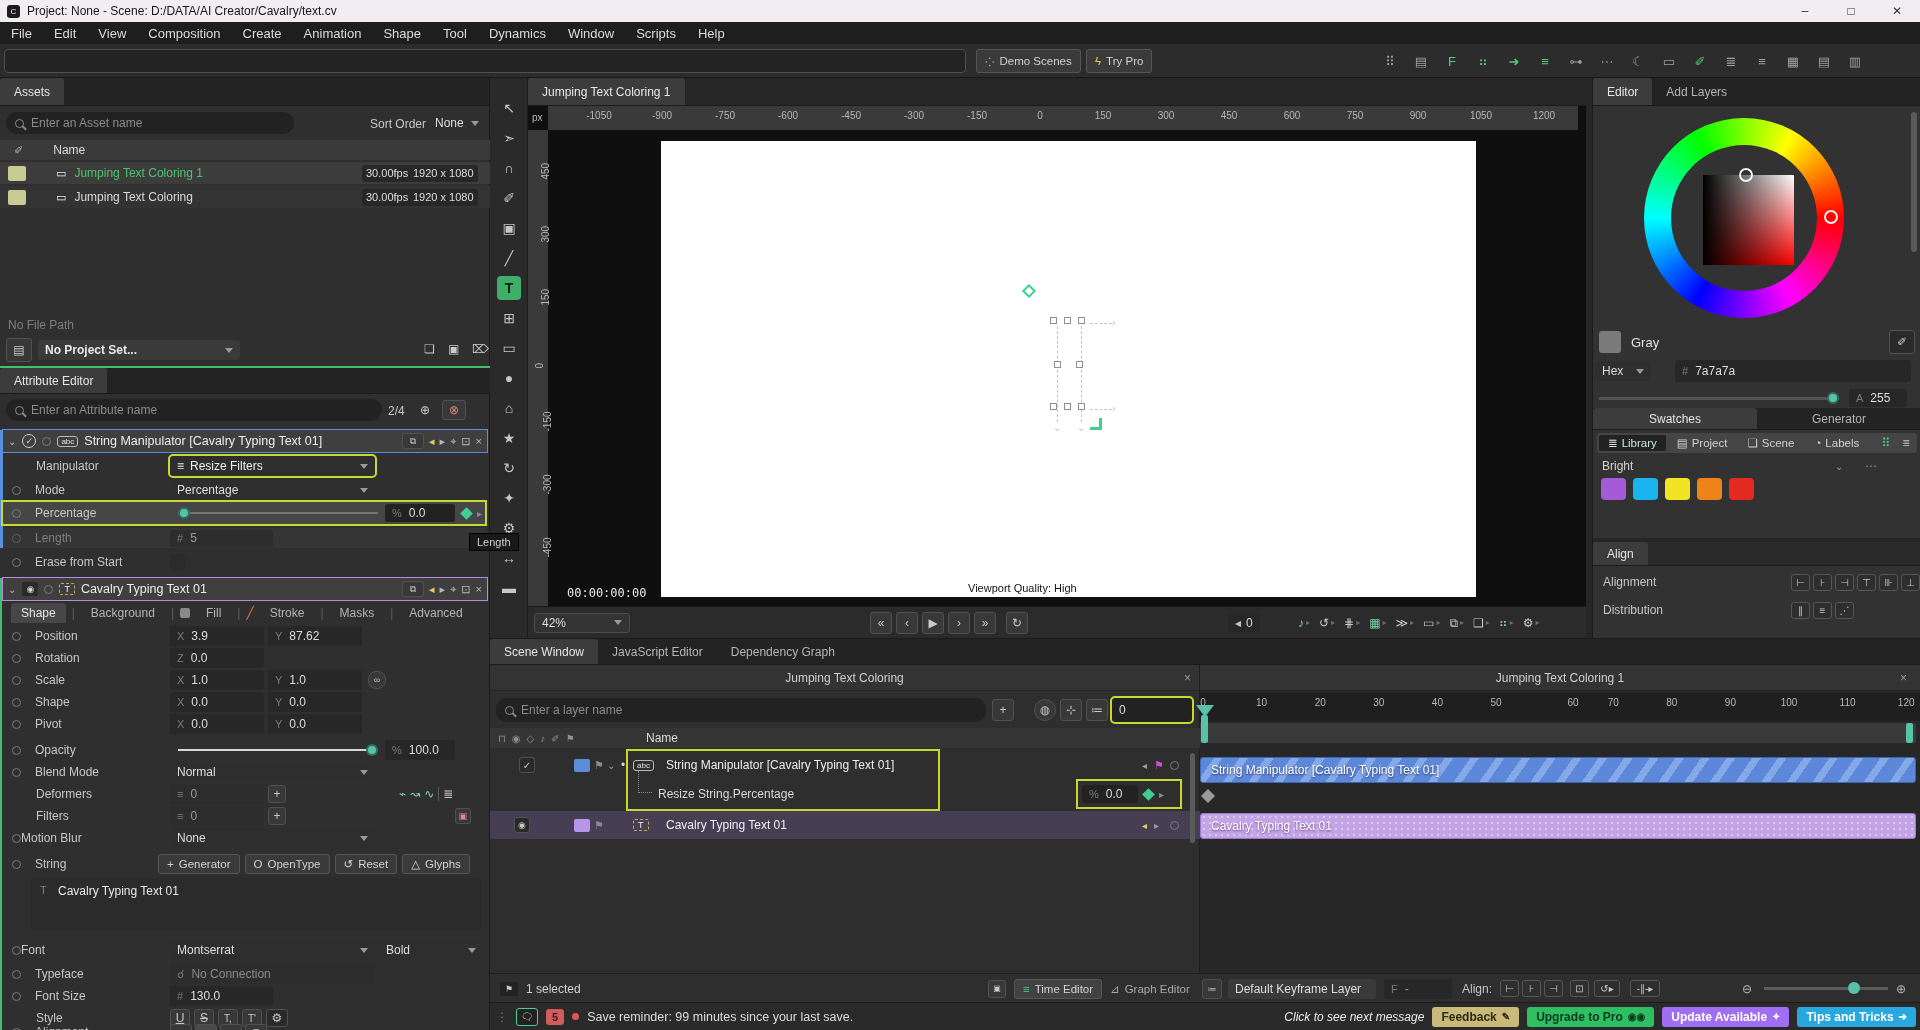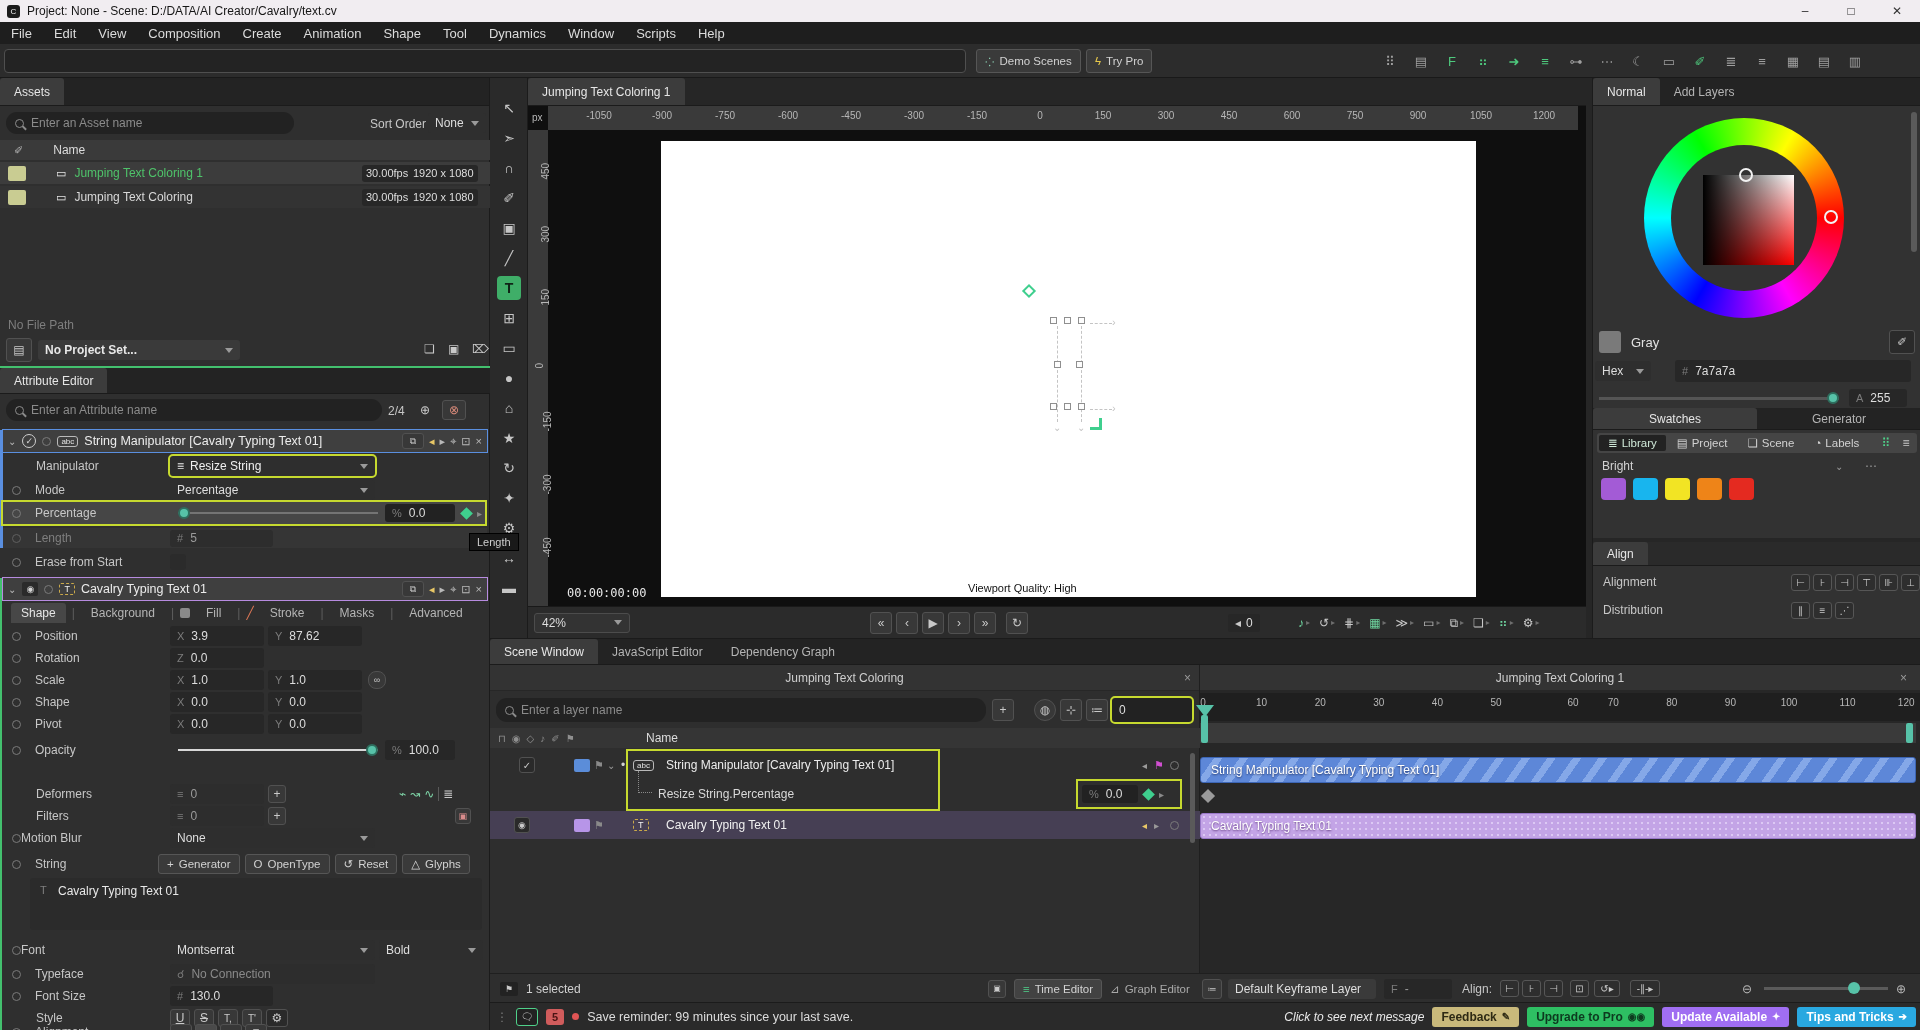--- a/index.html
+++ b/index.html
@@ -176,21 +176,21 @@
         <span>▸</span>
         <span>⌖</span>
         <span>⊡</span>
         <span>×</span>
       </span>
     </div>
     <div class="abs flex" style="left:3px;top:378px;width:484px;height:20px">
       <span class="lbl" style="margin-left:33px">Manipulator</span>
       <div class="dd hl" style="position:absolute;left:167px;width:205px;background:#2e2e2e">
         <span style="margin-right:6px;color:#e8e8e8">≡</span>
-        <span style="color:#efefef">Resize String</span>
+        <span style="color:#efefef">Resize Filters</span>
       </div>
     </div>
     <div class="abs flex" style="left:3px;top:402px;width:484px;height:20px">
       <span class="odot" style="margin-left:9px"></span>
       <span class="lbl" style="margin-left:14px">Mode</span>
       <div class="dd" style="position:absolute;left:167px;width:205px">
         <span>Percentage</span>
       </div>
     </div>
     <div class="abs flex hl" style="left:3px;top:424px;width:482px;height:22px;background:#464646">
@@ -311,20 +311,27 @@
     </div>
     <div class="abs flex" style="left:3px;top:662px;width:484px;height:20px">
       <span class="odot" style="margin-left:9px"></span>
       <span class="lbl" style="margin-left:14px">Opacity</span>
       <div style="position:absolute;left:175px;width:200px;height:2px;background:#d8d8d8">
         <span style="position:absolute;right:0;top:-5px;width:12px;height:12px;border-radius:50%;background:#57c2a8;border:2px solid #2e6e5e"></span>
       </div>
       <div class="fld" style="position:absolute;left:382px;width:70px">
           <span class="pfx">%</span>
           <span>100.0</span>
+        </div>
+    </div>
+    <div class="abs flex" style="left:3px;top:684px;width:484px;height:20px">
+      <span class="odot" style="margin-left:9px"></span>
+      <span class="lbl" style="margin-left:14px">Blend Mode</span>
+      <div class="dd" style="position:absolute;left:167px;width:205px">
+          <span>Normal</span>
         </div>
     </div>
     <div class="abs flex" style="left:3px;top:706px;width:484px;height:20px">
       <span class="lbl" style="margin-left:33px">Deformers</span>
       <div class="fld dis" style="position:absolute;left:167px;width:94px">
           <span class="pfx">≡</span>
           <span style="color:#9a9a9a">0</span>
         </div>
       <span class="ibtn" style="position:absolute;left:265px;width:18px;height:18px">+</span>
       <span style="position:absolute;left:396px;display:flex;gap:4px;color:#7fd6a8;font-size:12px">
@@ -561,21 +568,21 @@
           <span class="vpi">
             <span style="color: rgb(201, 201, 201);">⚙</span>
             <span class="car">▸</span>
           </span>
         </span>
     </div>
   </div>
 
   <div class="abs" style="left:1592px;top:78px;width:328px;height:560px;background:#323232;border-left:1px solid #1b1b1b">
     <div class="tabbar" style="height:28px">
-      <div class="tab active">Normal</div>
+      <div class="tab active">Editor</div>
       <div class="tab">Add Layers</div>
     </div>
 
     <div class="abs" style="left:51px;top:40px;width:200px;height:200px;border-radius:50%;background:conic-gradient(from 90deg,#ff0000,#ff00ff,#0000ff,#00ffff,#00ff00,#ffff00,#ff0000)">
       <div style="position:absolute;inset:27px;border-radius:50%;background:#323232"></div>
       <span style="position:absolute;left:180px;top:92px;width:14px;height:14px;border:2px solid #f2f2f2;border-radius:50%"></span>
     </div>
     <div class="abs" style="left:110px;top:97px;width:91px;height:90px;background:linear-gradient(to right,#000,rgba(0,0,0,0)),linear-gradient(to bottom,#fff,#f00)">
       <span style="position:absolute;left:36px;top:-7px;width:14px;height:14px;border:2px solid #f2f2f2;border-radius:50%"></span>
     </div>

